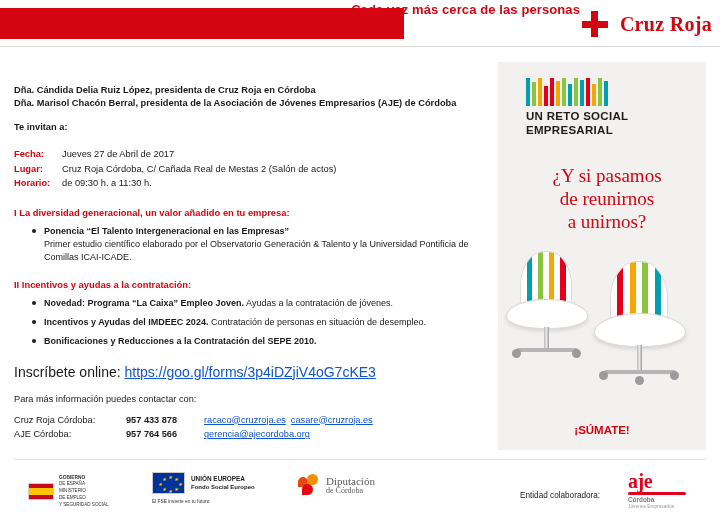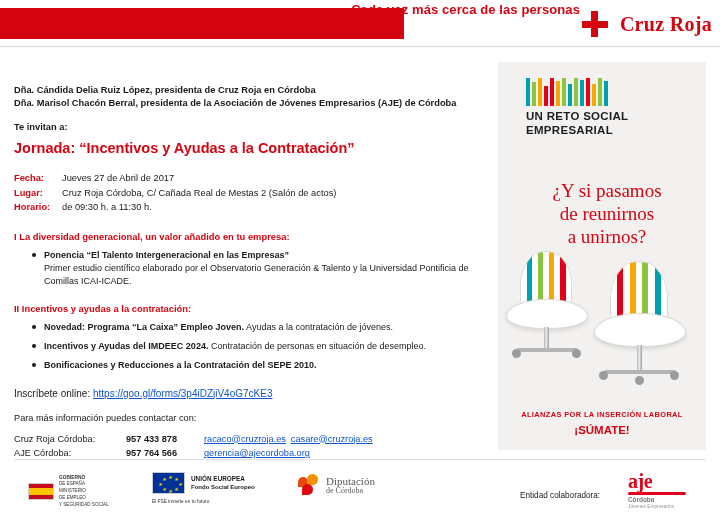--- a/index.html
+++ b/index.html
@@ -132,21 +132,21 @@
     position: absolute;
     left: -12px; top: 4px;
     width: 4px; height: 4px;
     background: #1a1a1a;
     border-radius: 50%;
   }
   .b { font-weight: bold; }
 
   .inscribe {
     margin-top: 16px;
-    font-size: 10px;
+    font-size: 14px;
     color: #1a1a1a;
   }
   .link {
     color: #1155cc;
     text-decoration: underline;
   }
   .contact-intro {
     margin-top: 14px;
     font-size: 9.2px;
   }
@@ -195,21 +195,20 @@
   .reto .line2 { display: block; }
   .slogan {
     position: absolute;
     left: 14px; top: 102px;
     width: 190px;
     font-size: 19px;
     line-height: 1.22;
     color: #d40511;
     font-family: "Liberation Serif", serif;
     text-align: center;
-    margin-top: 15px;
   }
   
   .chairs {
     position: absolute;
     left: 0; top: 185px;
     width: 208px; height: 160px;
   }
   .chair { position: absolute; }
   .seat {
     position: absolute;
@@ -391,21 +390,20 @@
 </div>
 
 <div class="left">
 
   <div class="presenters">
     <div>Dña. Cándida Delia Ruiz López, presidenta de Cruz Roja en Córdoba</div>
     <div>Dña. Marisol Chacón Berral, presidenta de la Asociación de Jóvenes Empresarios (AJE) de Córdoba</div>
   </div>
 
   <div class="invite-line">Te invitan a:</div>
-  <div class="jornada-title">Jornada: “Incentivos y Ayudas a la Contratación”</div>
 
   <div class="details">
     <div>
       <span class="lbl">Fecha:</span><span class="val">Jueves 27 de Abril de 2017</span>
     </div>
     <div>
       <span class="lbl">Lugar:</span><span class="val">Cruz Roja Córdoba, C/ Cañada Real de Mestas 2 (Salón de actos)</span>
     </div>
     <div>
       <span class="lbl">Horario:</span><span class="val">de 09:30 h. a 11:30 h.</span>
@@ -529,21 +527,20 @@
       </div>
       <div class="seat" style="left:96px; top:66px; width:92px; height:34px;"></div>
       <div class="post" style="left:139px; top:98px; height:26px;"></div>
       <div class="base" style="left:106px; top:123px; width:72px;"></div>
       <div class="caster" style="left:101px; top:124px;"></div>
       <div class="caster" style="left:172px; top:124px;"></div>
       <div class="caster" style="left:137px; top:129px;"></div>
     </div>
   </div>
 
-  <div class="alianzas">ALIANZAS POR LA INSERCIÓN LABORAL</div>
   <div class="sumate">¡SÚMATE!</div>
 </div>
 
 <div class="footer-rule"></div>
 <div class="footer">
 
   <div class="gob-logo">
     <span class="flag-es"></span>
     <span class="gob-text">
       <b>GOBIERNO</b>

